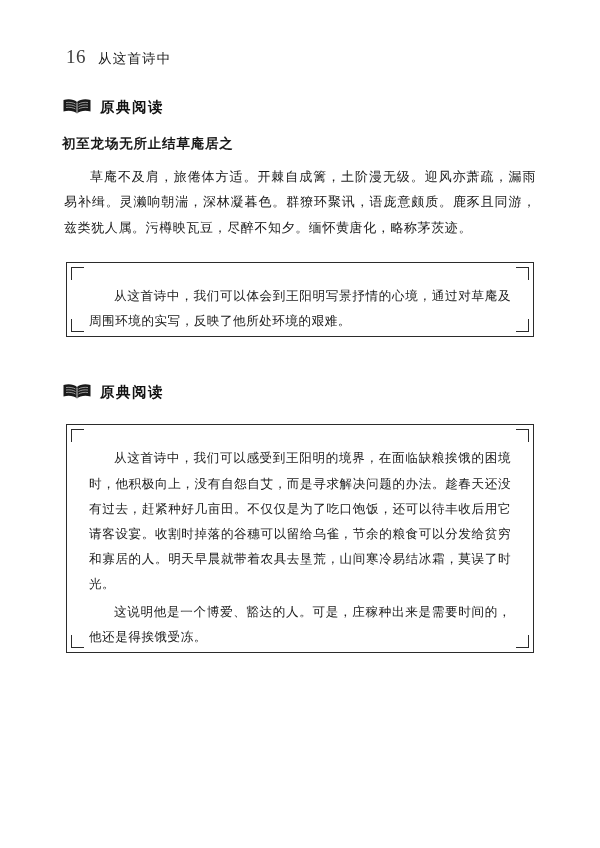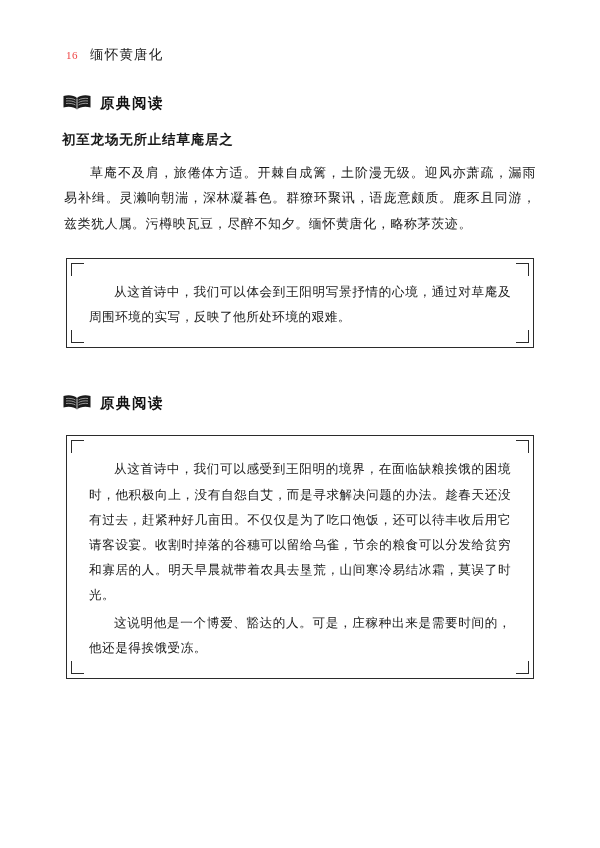--- a/index.html
+++ b/index.html
@@ -25,23 +25,23 @@
 
   
   .running-head {
     display: flex;
     align-items: baseline;
     gap: 12px;
     margin-left: 4px;
     margin-bottom: 30px;
   }
   .folio {
-    font-size: 11px;
+    font-size: 19px;
     letter-spacing: 0.5px;
-    color: #ef4444;
+    color: #404040;
     font-family: "Liberation Serif", serif;
   }
   .head-title {
     font-size: 13.5px;
     letter-spacing: 1.2px;
     color: #1a1a1a;
     font-family: "DejaVu Serif", serif;
   }
 
   
@@ -84,21 +84,21 @@
     font-family: "DejaVu Serif", serif;
     text-indent: 26px;
     margin: 0 2px 0 2px;
   }
 
   
   .note-box {
     position: relative;
     margin: 22px 4px 20px 4px;
     border: 1px solid #2b2b2b;
-    padding: 20px 22px 18px 22px;
+    padding: 20px 22px 3px 22px;
     background: #fff;
   }
   .note-box .corner {
     position: absolute;
     width: 13px;
     height: 13px;
     pointer-events: none;
   }
   .note-box .corner::before,
   .note-box .corner::after {
@@ -141,21 +141,21 @@
 
   .spacer-lg { height: 26px; }
 </style>
 </head>
 <body>
 
 <div class="page">
 
   <div class="running-head">
     <span class="folio">16</span>
-    <span class="head-title">缅怀黄唐化</span>
+    <span class="head-title">从这首诗中</span>
   </div>
 
   <div class="section-head">
     <svg class="book-icon" viewBox="0 0 60 34" aria-hidden="true">
       <path d="M30 8 C24 2, 12 1, 3 4 L3 27 C12 24, 24 25, 30 31 Z" fill="#1a1a1a"></path>
       <path d="M30 8 C36 2, 48 1, 57 4 L57 27 C48 24, 36 25, 30 31 Z" fill="#1a1a1a"></path>
       <path d="M30 9 L30 31" stroke="#ffffff" stroke-width="1.6" fill="none"></path>
       <path d="M8 9 C15 8, 22 9, 27 12" stroke="#ffffff" stroke-width="1.1" fill="none"></path>
       <path d="M8 14 C15 13, 22 14, 27 17" stroke="#ffffff" stroke-width="1.1" fill="none"></path>
       <path d="M8 19 C15 18, 22 19, 27 22" stroke="#ffffff" stroke-width="1.1" fill="none"></path>

